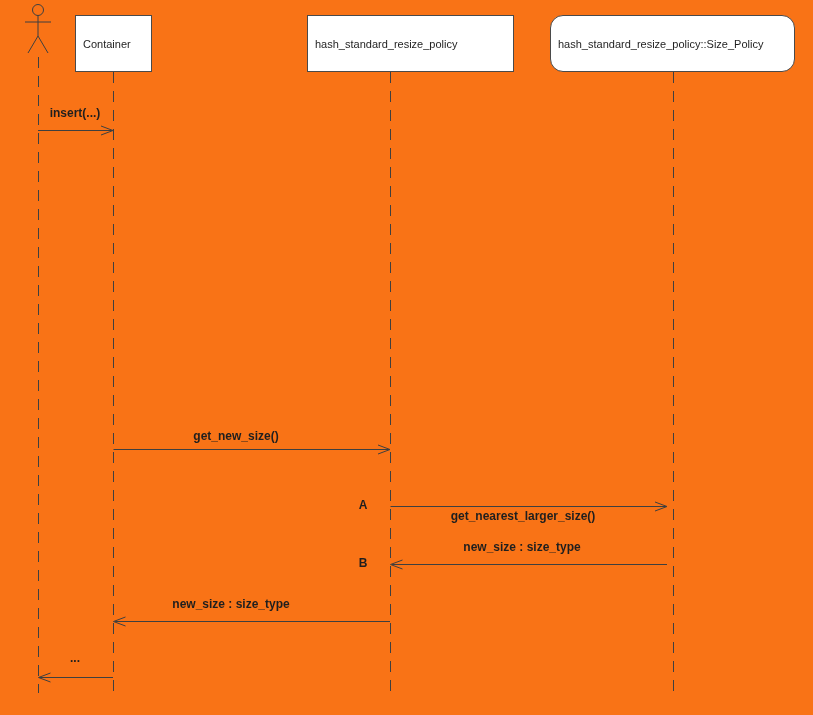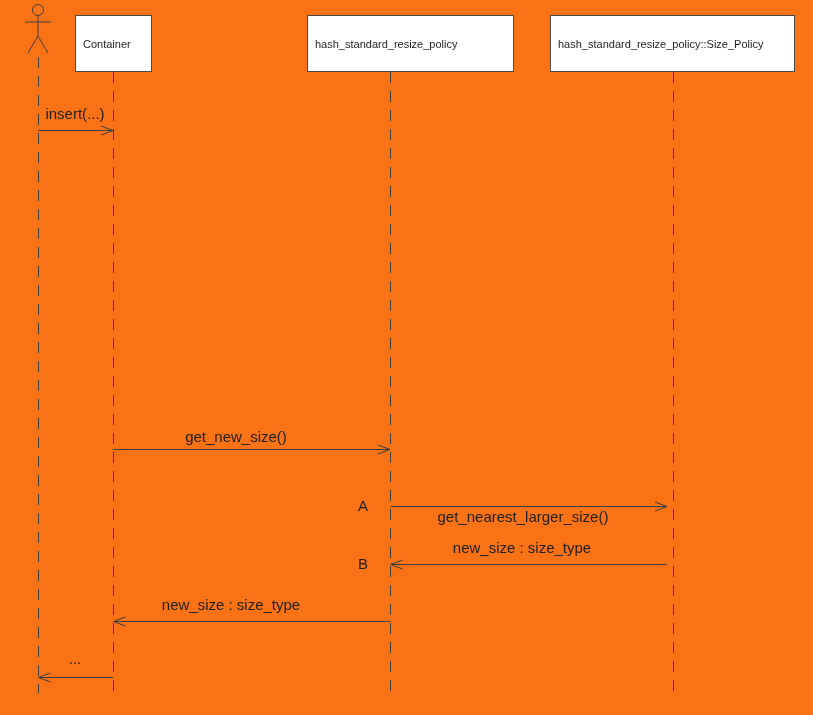--- a/index.html
+++ b/index.html
@@ -38,23 +38,24 @@
     background: #ffffff;
     display: flex;
     align-items: center;
     padding-left: 7px;
     font-size: 11px;
     white-space: nowrap;
   }
   .msg {
     position: absolute;
     transform: translateX(-50%);
-    font-size: 15px;
+    font-size: 12px;
     line-height: 13px;
     white-space: nowrap;
+    font-weight: bold;
   }
 </style>
 </head>
 <body>
 
 <div class="stage">
 
   <svg class="canvas" width="813" height="715" viewBox="0 0 813 715">
 
     <g>
@@ -95,21 +96,21 @@
       <path d="M50.5 673 L38.5 677.5 L50.5 682"></path>
     </g>
   </svg>
 
   <div class="box" style="left:75px; width:77px;">
     <span>Container</span>
   </div>
   <div class="box" style="left:287px; width:207px;margin-left:20px;">
     <span>hash_standard_resize_policy</span>
   </div>
-  <div class="box" style="left:550px; width:245px;">
+  <div class="box" style="left:550px; width:245px;border-radius:13px;">
     <span>hash_standard_resize_policy::Size_Policy</span>
   </div>
 
   <div class="msg" style="left:75px;  top:107px;">insert(...)</div>
   <div class="msg" style="left:236px; top:430px;">get_new_size()</div>
   <div class="msg" style="left:523px; top:510px;">get_nearest_larger_size()</div>
   <div class="msg" style="left:522px; top:541px;">new_size : size_type</div>
   <div class="msg" style="left:231px; top:598px;">new_size : size_type</div>
   <div class="msg" style="left:75px;  top:652px;">...</div>
 

